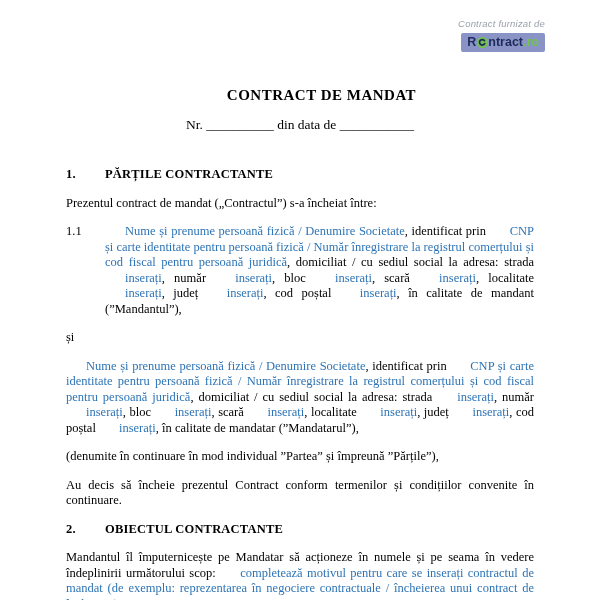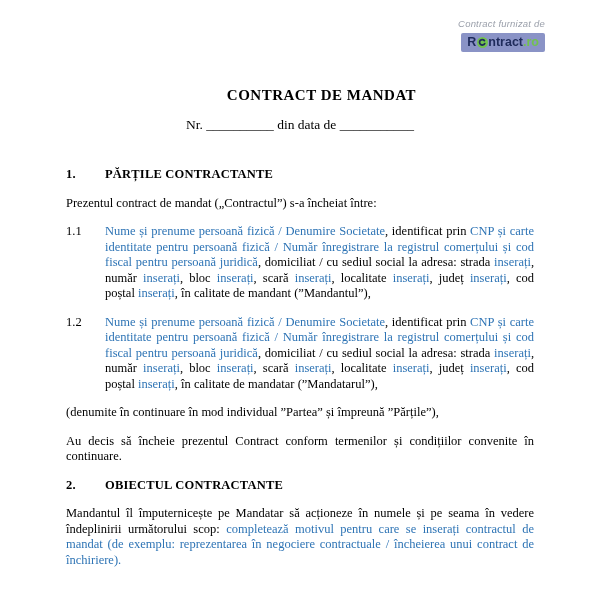--- a/index.html
+++ b/index.html
@@ -64,21 +64,21 @@
   .doc {
     margin: 34px 66px 0 66px;
     font-size: 12.5px;
     line-height: 15.5px;
   }
   .block { display: flex; margin-bottom: 13px; }
   .block .num { width: 39px; flex: none; }
   .block .btext { flex: 1; text-align: justify; }
   .block.heading { font-weight: bold; letter-spacing: 0.2px; }
   .bold { font-weight: normal; }
-  .blue { color: #2e74b5; }
+  .blue { color: #2e74b5; margin-left: 20px; }
 </style>
 </head>
 <body>
 
 <div class="page">
 
   <div class="header">
     <div class="provided-by">Contract furnizat de</div>
     <div class="badge">
       <span>R</span>
@@ -102,22 +102,24 @@
         <span class="num">1.</span>
         <span class="btext"><span>PĂRȚILE CONTRACTANTE</span></span>
       </div>
       <div class="block para">
         <span class="btext"><span>Prezentul contract de mandat („</span><span class="bold">Contractul</span><span>”) s-a încheiat între:</span></span>
       </div>
       <div class="block clause">
         <span class="num">1.1</span>
         <span class="btext"><span class="blue">Nume și prenume persoană fizică / Denumire Societate</span><span>, identificat prin </span><span class="blue">CNP și carte identitate pentru persoană fizică / Număr înregistrare la registrul comerțului și cod fiscal pentru persoană juridică</span><span>, domiciliat / cu sediul social la adresa: strada </span><span class="blue">inserați</span><span>, număr </span><span class="blue">inserați</span><span>, bloc </span><span class="blue">inserați</span><span>, scară </span><span class="blue">inserați</span><span>, localitate </span><span class="blue">inserați</span><span>, județ </span><span class="blue">inserați</span><span>, cod poștal </span><span class="blue">inserați</span><span>, în calitate de mandant (</span><span class="bold">”Mandantul”</span><span>),</span></span>
       </div>
+      <div class="block para">
+        <span class="btext"><span>și</span></span>
+      </div>
       <div class="block clause">
-        <span class="num">1.2</span>
         <span class="btext"><span class="blue">Nume și prenume persoană fizică / Denumire Societate</span><span>, identificat prin </span><span class="blue">CNP și carte identitate pentru persoană fizică / Număr înregistrare la registrul comerțului și cod fiscal pentru persoană juridică</span><span>, domiciliat / cu sediul social la adresa: strada </span><span class="blue">inserați</span><span>, număr </span><span class="blue">inserați</span><span>, bloc </span><span class="blue">inserați</span><span>, scară </span><span class="blue">inserați</span><span>, localitate </span><span class="blue">inserați</span><span>, județ </span><span class="blue">inserați</span><span>, cod poștal </span><span class="blue">inserați</span><span>, în calitate de mandatar (</span><span class="bold">”Mandatarul”</span><span>),</span></span>
       </div>
       <div class="block para">
         <span class="btext"><span>(denumite în continuare în mod individual </span><span class="bold">”Partea”</span><span> și împreună </span><span class="bold">”Părțile”</span><span>),</span></span>
       </div>
       <div class="block para">
         <span class="btext"><span>Au decis să încheie prezentul Contract conform termenilor și condițiilor convenite în continuare.</span></span>
       </div>
       <div class="block heading">
         <span class="num">2.</span>

